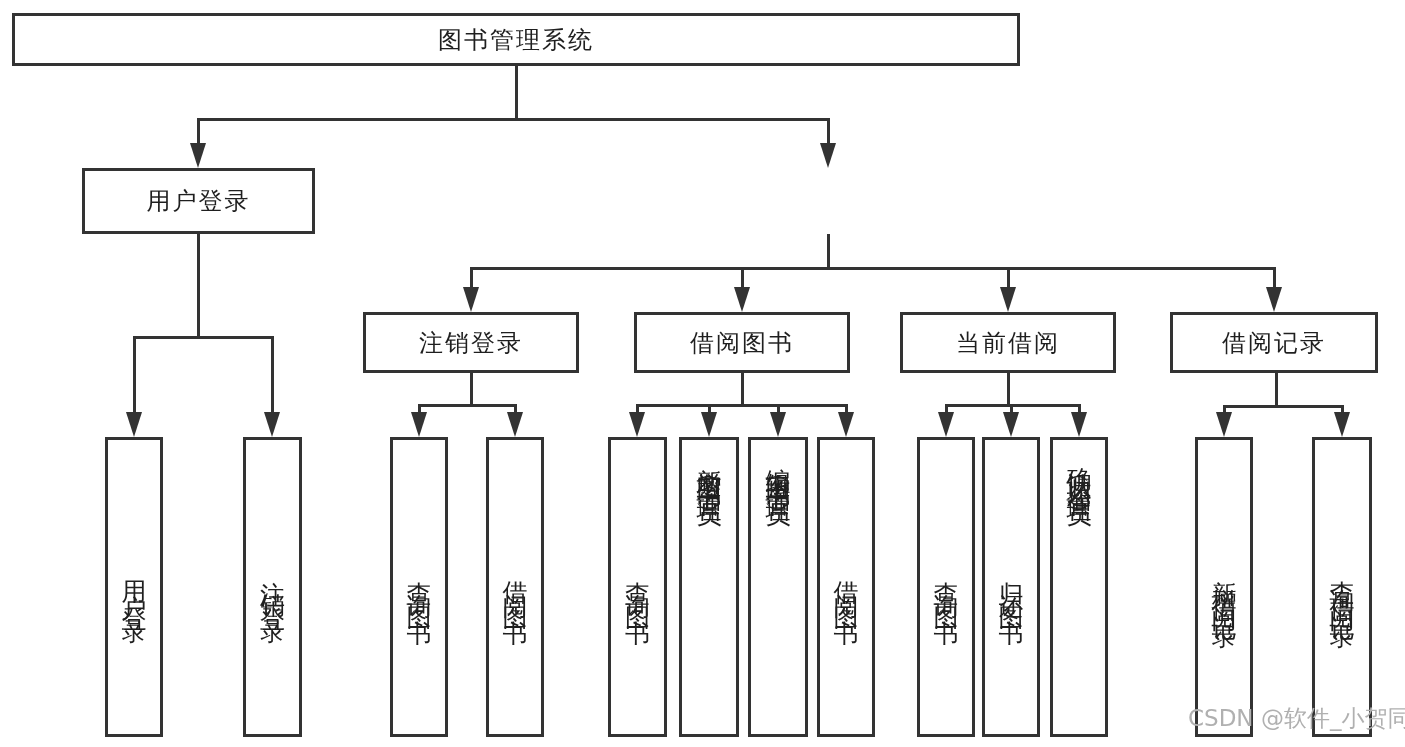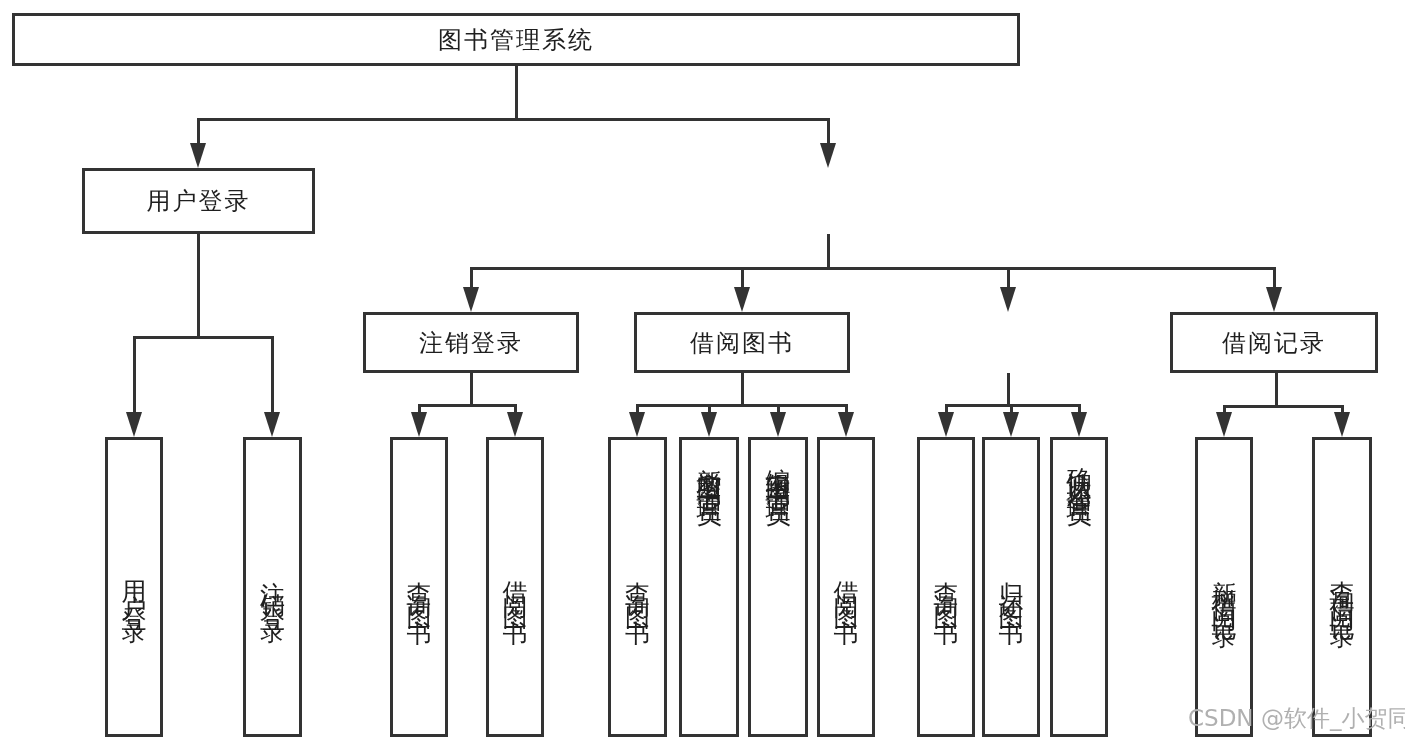--- a/index.html
+++ b/index.html
@@ -89,20 +89,23 @@
   <div class="arrow" style="left:1000px;top:287px"></div>
   <div class="vline" style="left:1273px;top:267px;height:21px"></div>
   <div class="arrow" style="left:1266px;top:287px"></div>
 
   <div class="node lvl2" style="left:363px;top:312px;width:216px;height:61px">
     <span class="h-label">注销登录</span>
   </div>
   <div class="node lvl2" style="left:634px;top:312px;width:216px;height:61px">
     <span class="h-label">借阅图书</span>
   </div>
+  <div class="node lvl2" style="left:900px;top:312px;width:216px;height:61px">
+    <span class="h-label">当前借阅</span>
+  </div>
   <div class="node lvl2" style="left:1170px;top:312px;width:208px;height:61px">
     <span class="h-label">借阅记录</span>
   </div>
 
   <div class="vline" style="left:470px;top:373px;height:33px"></div>
   <div class="hline" style="left:418px;top:404px;width:99px"></div>
   <div class="vline" style="left:418px;top:404px;height:9px"></div>
   <div class="arrow" style="left:411px;top:412px"></div>
   <div class="vline" style="left:514px;top:404px;height:9px"></div>
   <div class="arrow" style="left:507px;top:412px"></div>

